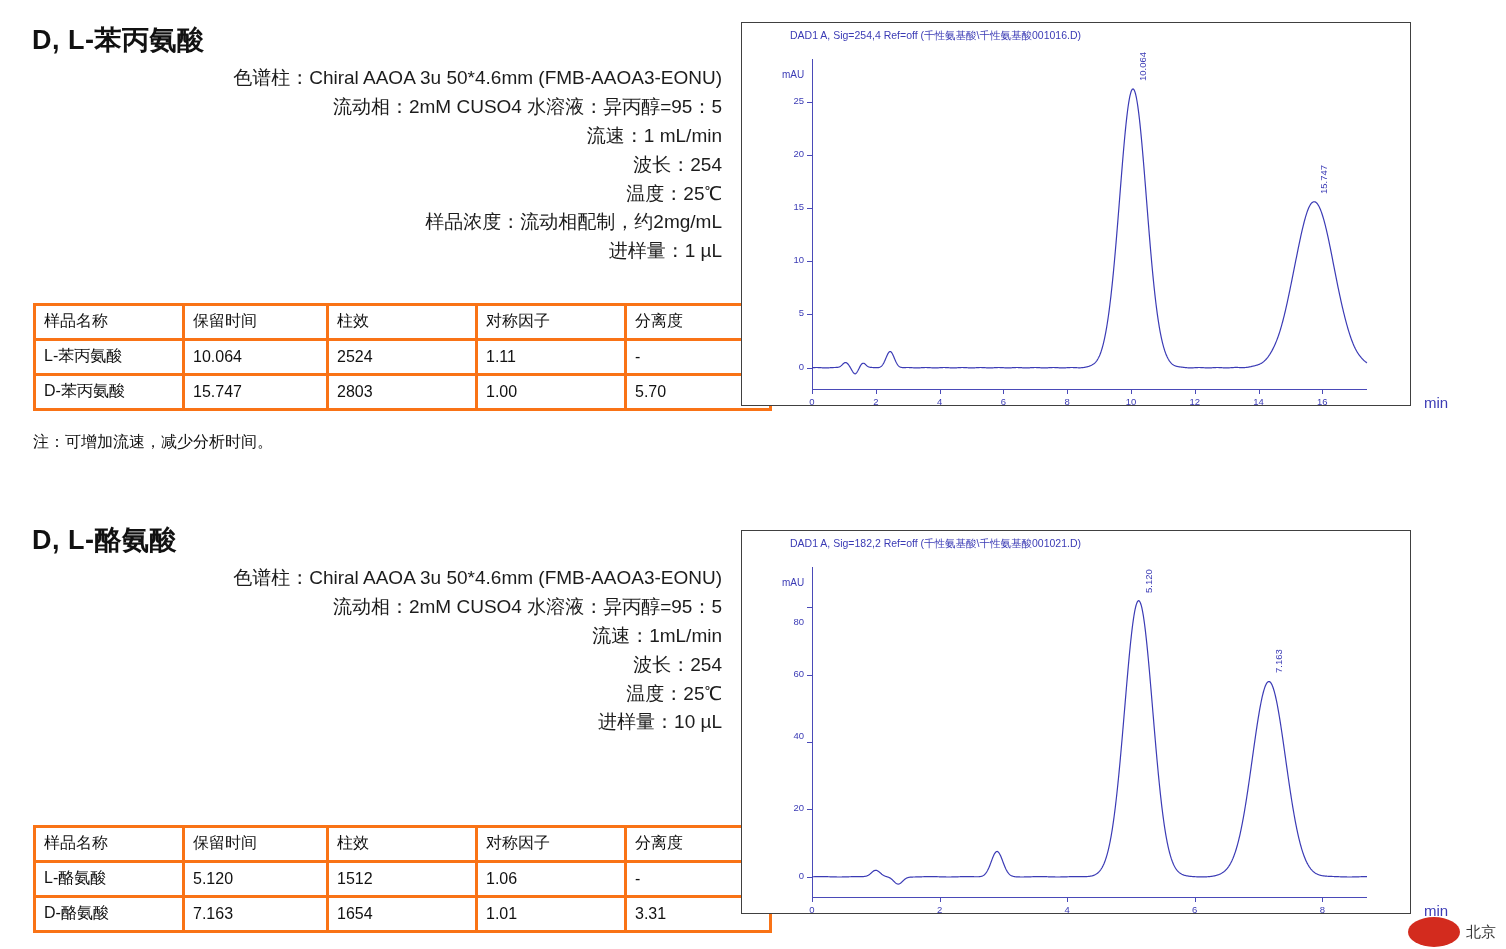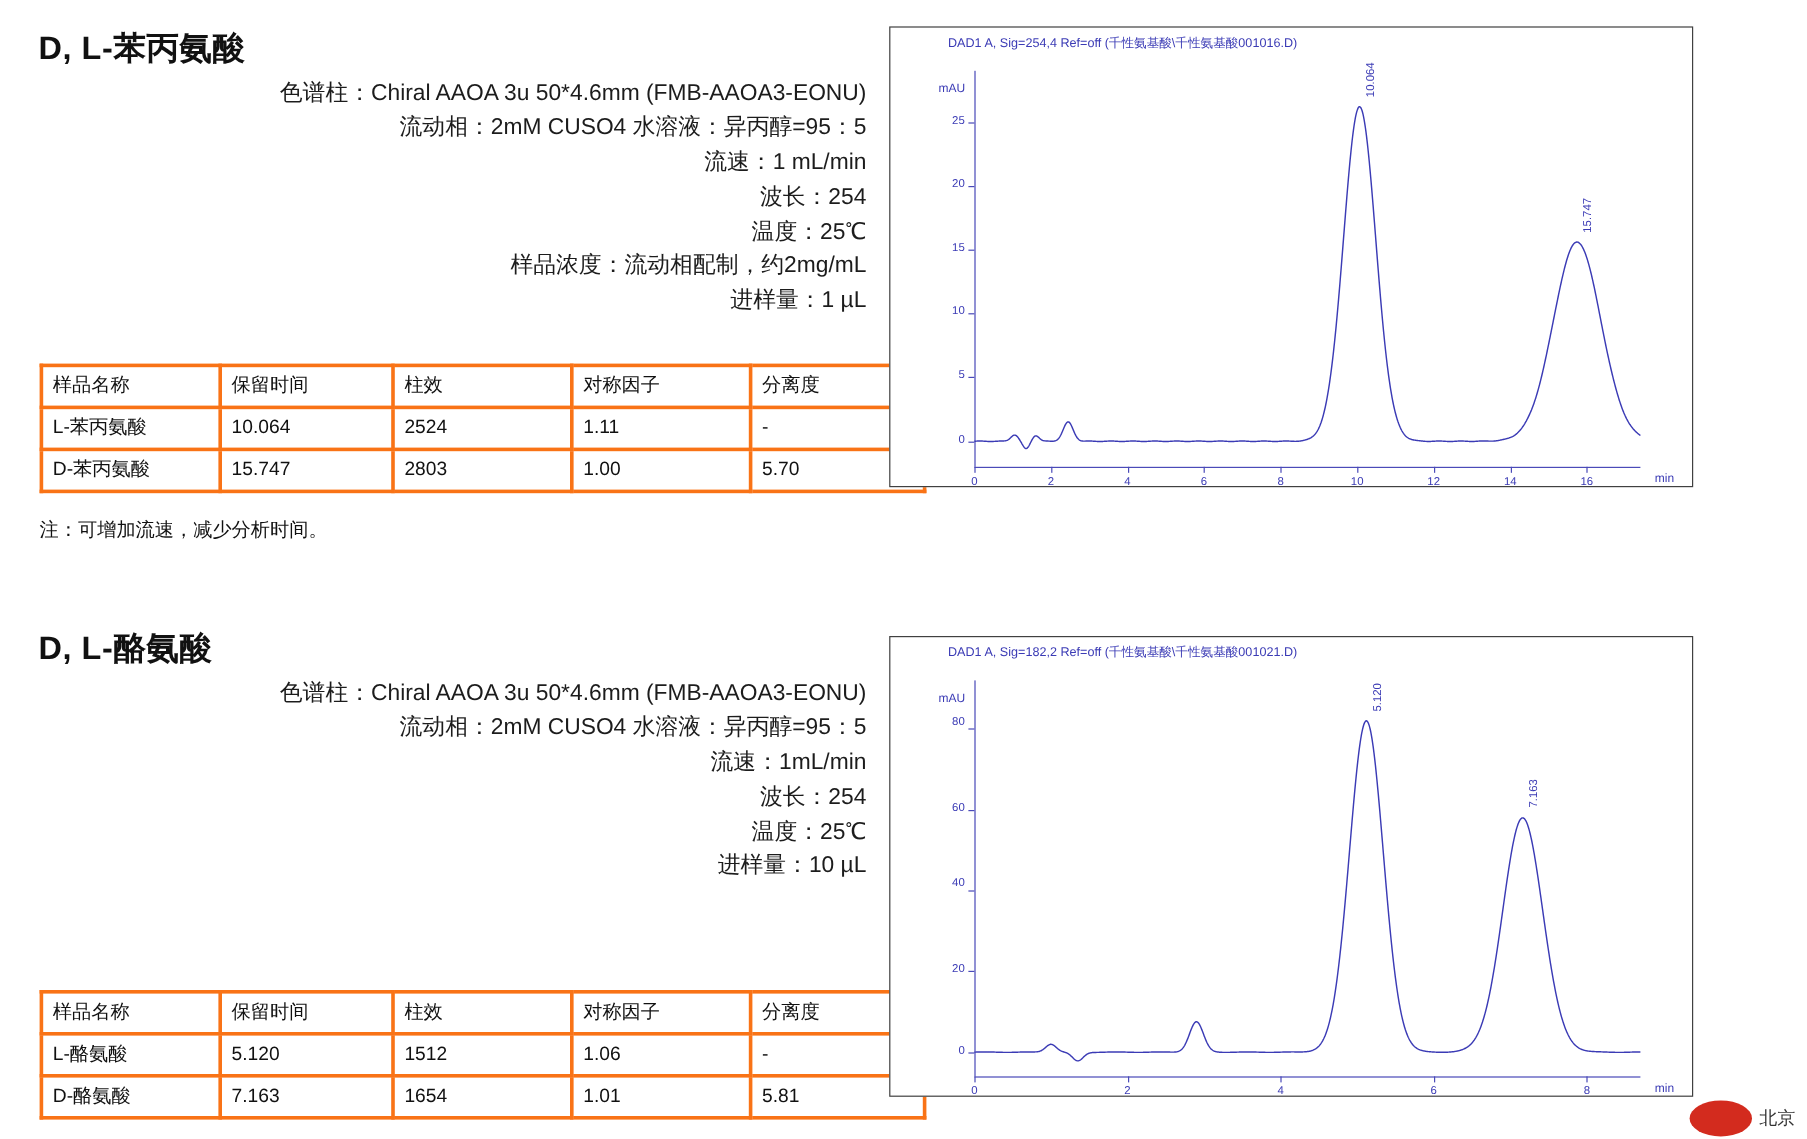--- a/index.html
+++ b/index.html
@@ -59,21 +59,21 @@
   .chrom-title{
     position:absolute;left:48px;top:6px;
     font-size:10.5px;color:#3b3bb5;
     white-space:nowrap;
     font-family:"Liberation Sans", sans-serif;
   }
   .yunit{
     position:absolute;font-size:10px;color:#3b3bb5;
   }
   .xunit{
-    position:absolute;font-size:10px;color:#3b3bb5;
+    position:absolute;font-size:15px;color:#3b3bb5;margin-left:45px;
   }
   .plot{position:absolute;}
   .axis-line{position:absolute;background:#4a4ab8;}
   .tick{position:absolute;background:#4a4ab8;}
   .tlabel{
     position:absolute;font-size:9.5px;color:#3b3bb5;text-align:right;
     white-space:nowrap;
   }
   .xlabel{
     position:absolute;font-size:9.5px;color:#3b3bb5;text-align:center;
@@ -212,42 +212,42 @@
       <td>5.120</td>
       <td>1512</td>
       <td>1.06</td>
       <td>-</td>
     </tr>
     <tr>
       <td>D-酪氨酸</td>
       <td>7.163</td>
       <td>1654</td>
       <td>1.01</td>
-      <td>5.81</td>
+      <td>3.31</td>
     </tr>
   </tbody>
     </table>
 
   <div class="chrom" id="chrom2" style="left:741px;top:30px;width:670px;height:384px;">
     <div class="chrom-title">DAD1 A, Sig=182,2 Ref=off (千性氨基酸\千性氨基酸001021.D)</div>
     <div class="yunit" style="left:40px;top:46px;">mAU</div>
     <div class="xunit" style="left:637px;top:371px;">min</div>
     <div class="plot" id="plot2" style="left:70px;top:36px;width:555px;height:330px;">
         <div class="axis-line" style="left: 0px; top: 0px; width: 1px; height: 330px;"></div>
         <div class="axis-line" style="left: 0px; top: 330px; width: 555px; height: 1px;"></div>
         <div class="tick" style="left: -5px; top: 309.796px; width: 5px; height: 1px;"></div>
         <div class="tlabel" style="left: -42px; top: 302.796px; width: 34px;">0</div>
         <div class="tick" style="left: -5px; top: 242.449px; width: 5px; height: 1px;"></div>
         <div class="tlabel" style="left: -42px; top: 235.449px; width: 34px;">20</div>
         <div class="tick" style="left: -5px; top: 175.102px; width: 5px; height: 1px;"></div>
         <div class="tlabel" style="left: -42px; top: 163px; width: 34px;">40</div>
         <div class="tick" style="left: -5px; top: 107.755px; width: 5px; height: 1px;"></div>
         <div class="tlabel" style="left: -42px; top: 100.755px; width: 34px;">60</div>
         <div class="tick" style="left: -5px; top: 40.4082px; width: 5px; height: 1px;"></div>
-        <div class="tlabel" style="left: -42px; top: 29px; width: 34px;">80</div>
+        <div class="tlabel" style="left: -42px; top: 49px; width: 34px;">80</div>
         <div class="tick" style="left: 0px; top: 330px; width: 1px; height: 5px;"></div>
         <div class="xlabel" style="left: -14px; top: 337px; width: 28px;">0</div>
         <div class="tick" style="left: 127.586px; top: 330px; width: 1px; height: 5px;"></div>
         <div class="xlabel" style="left: 113.586px; top: 337px; width: 28px;">2</div>
         <div class="tick" style="left: 255.172px; top: 330px; width: 1px; height: 5px;"></div>
         <div class="xlabel" style="left: 241.172px; top: 337px; width: 28px;">4</div>
         <div class="tick" style="left: 382.759px; top: 330px; width: 1px; height: 5px;"></div>
         <div class="xlabel" style="left: 368.759px; top: 337px; width: 28px;">6</div>
         <div class="tick" style="left: 510.345px; top: 330px; width: 1px; height: 5px;"></div>
         <div class="xlabel" style="left: 496.345px; top: 337px; width: 28px;">8</div>

